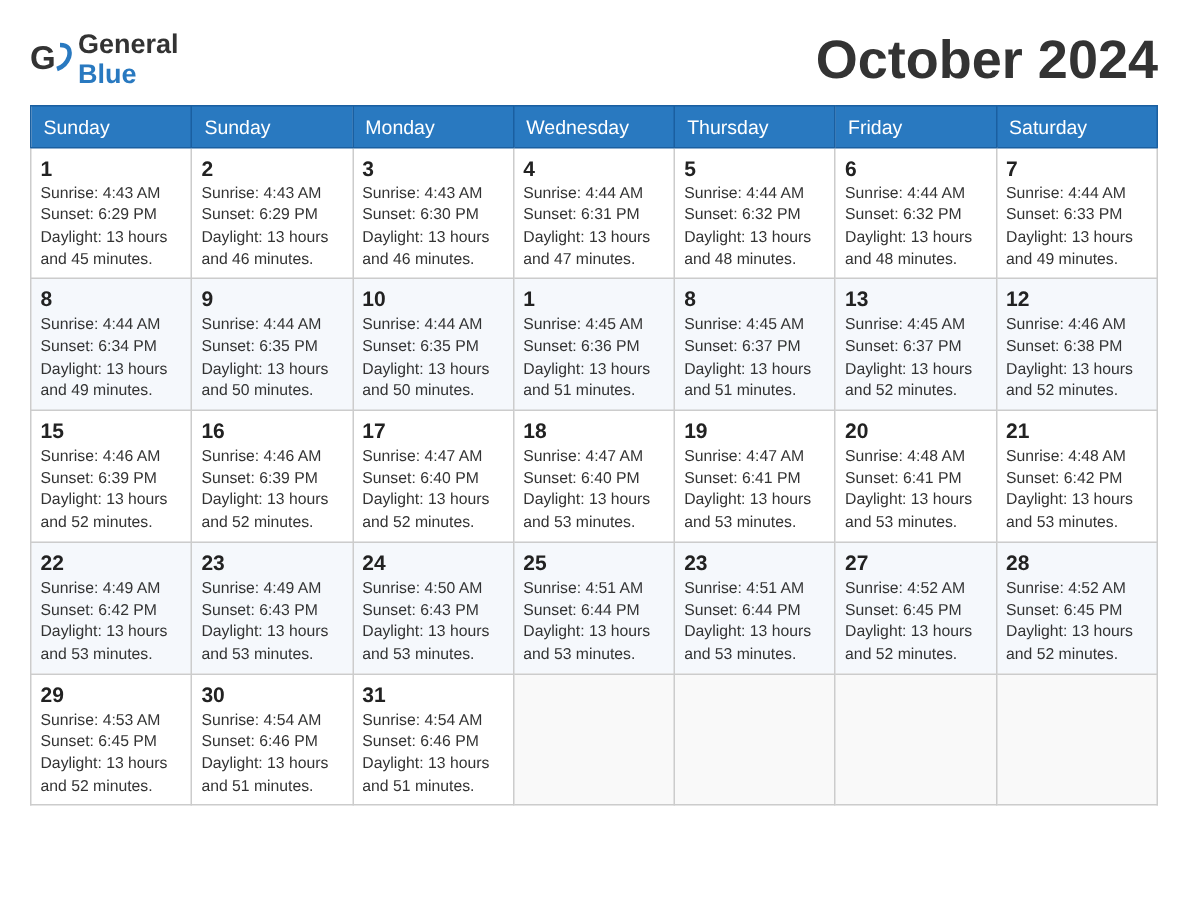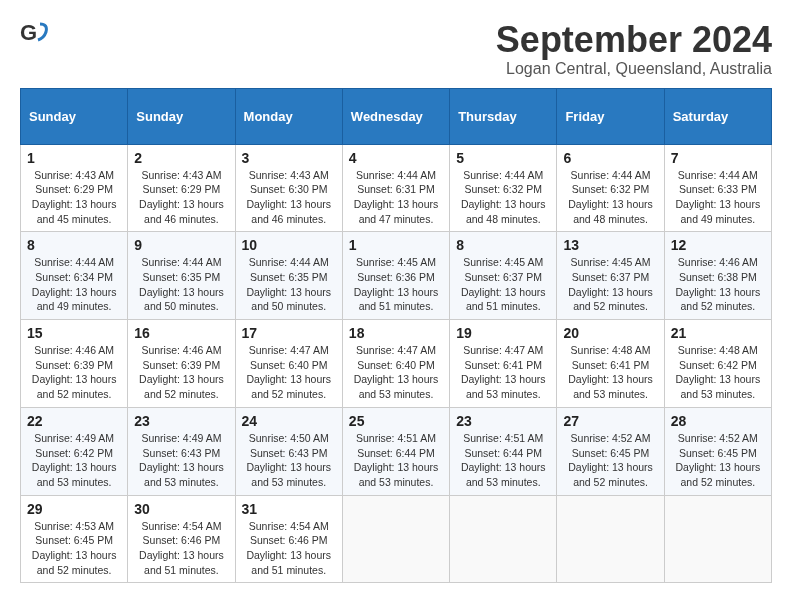--- a/index.html
+++ b/index.html
@@ -40,23 +40,23 @@
     }
     .calendar-table {
       width: 100%;
       border-collapse: collapse;
       font-size: 11px;
     }
     .calendar-table th {
       background-color: #2979c0;
       color: #fff;
       text-align: left;
-      padding: 20px 8px;
+      padding: 6px 8px;
       font-size: 13px;
-      font-weight: bold;
+      font-weight: normal;
       border: 1px solid #1a5fa0;
     }
     .calendar-table td {
       border: 1px solid #ccc;
       vertical-align: top;
       padding: 5px 6px;
       width: 14.28%;
       min-height: 80px;
       background: #fff;
     }
@@ -67,39 +67,41 @@
       font-size: 14px;
       font-weight: bold;
       color: #222;
       display: block;
       margin-bottom: 2px;
     }
     .day-info {
       font-size: 10.5px;
       color: #333;
       line-height: 1.4;
-      text-align: center;
     }
     .empty-cell {
       background: #f9f9f9 !important;
     }
   </style>
 </head>
 <body>
 
 <div class="header-area">
   <div class="logo">
     <svg class="logo-icon" viewBox="0 0 28 28">
       <text x="0" y="20" font-size="22" font-weight="bold" fill="#333">G</text>
       <path d="M20 4 Q28 4 26 12 Q24 18 18 20" stroke="#2979c0" stroke-width="3" fill="none"></path>
     </svg>
+    <div>
+      <div style="font-size:18px;font-weight:bold;color:#333;line-height:1.1;">General</div>
+      <div style="font-size:18px;font-weight:bold;color:#2979c0;line-height:1.1;">Blue</div>
+    </div>
   </div>
   <div class="title-area">
-    <div class="month-title">September 2024</div>
-    <div class="location-title">Logan Central, Queensland, Australia</div>
+    <div class="month-title">October 2024</div>
   </div>
 </div>
 
 <table class="calendar-table">
   <thead>
     <tr>
     <th>Sunday</th>
         <th>Sunday</th>
         <th>Monday</th>
         <th>Wednesday</th>

